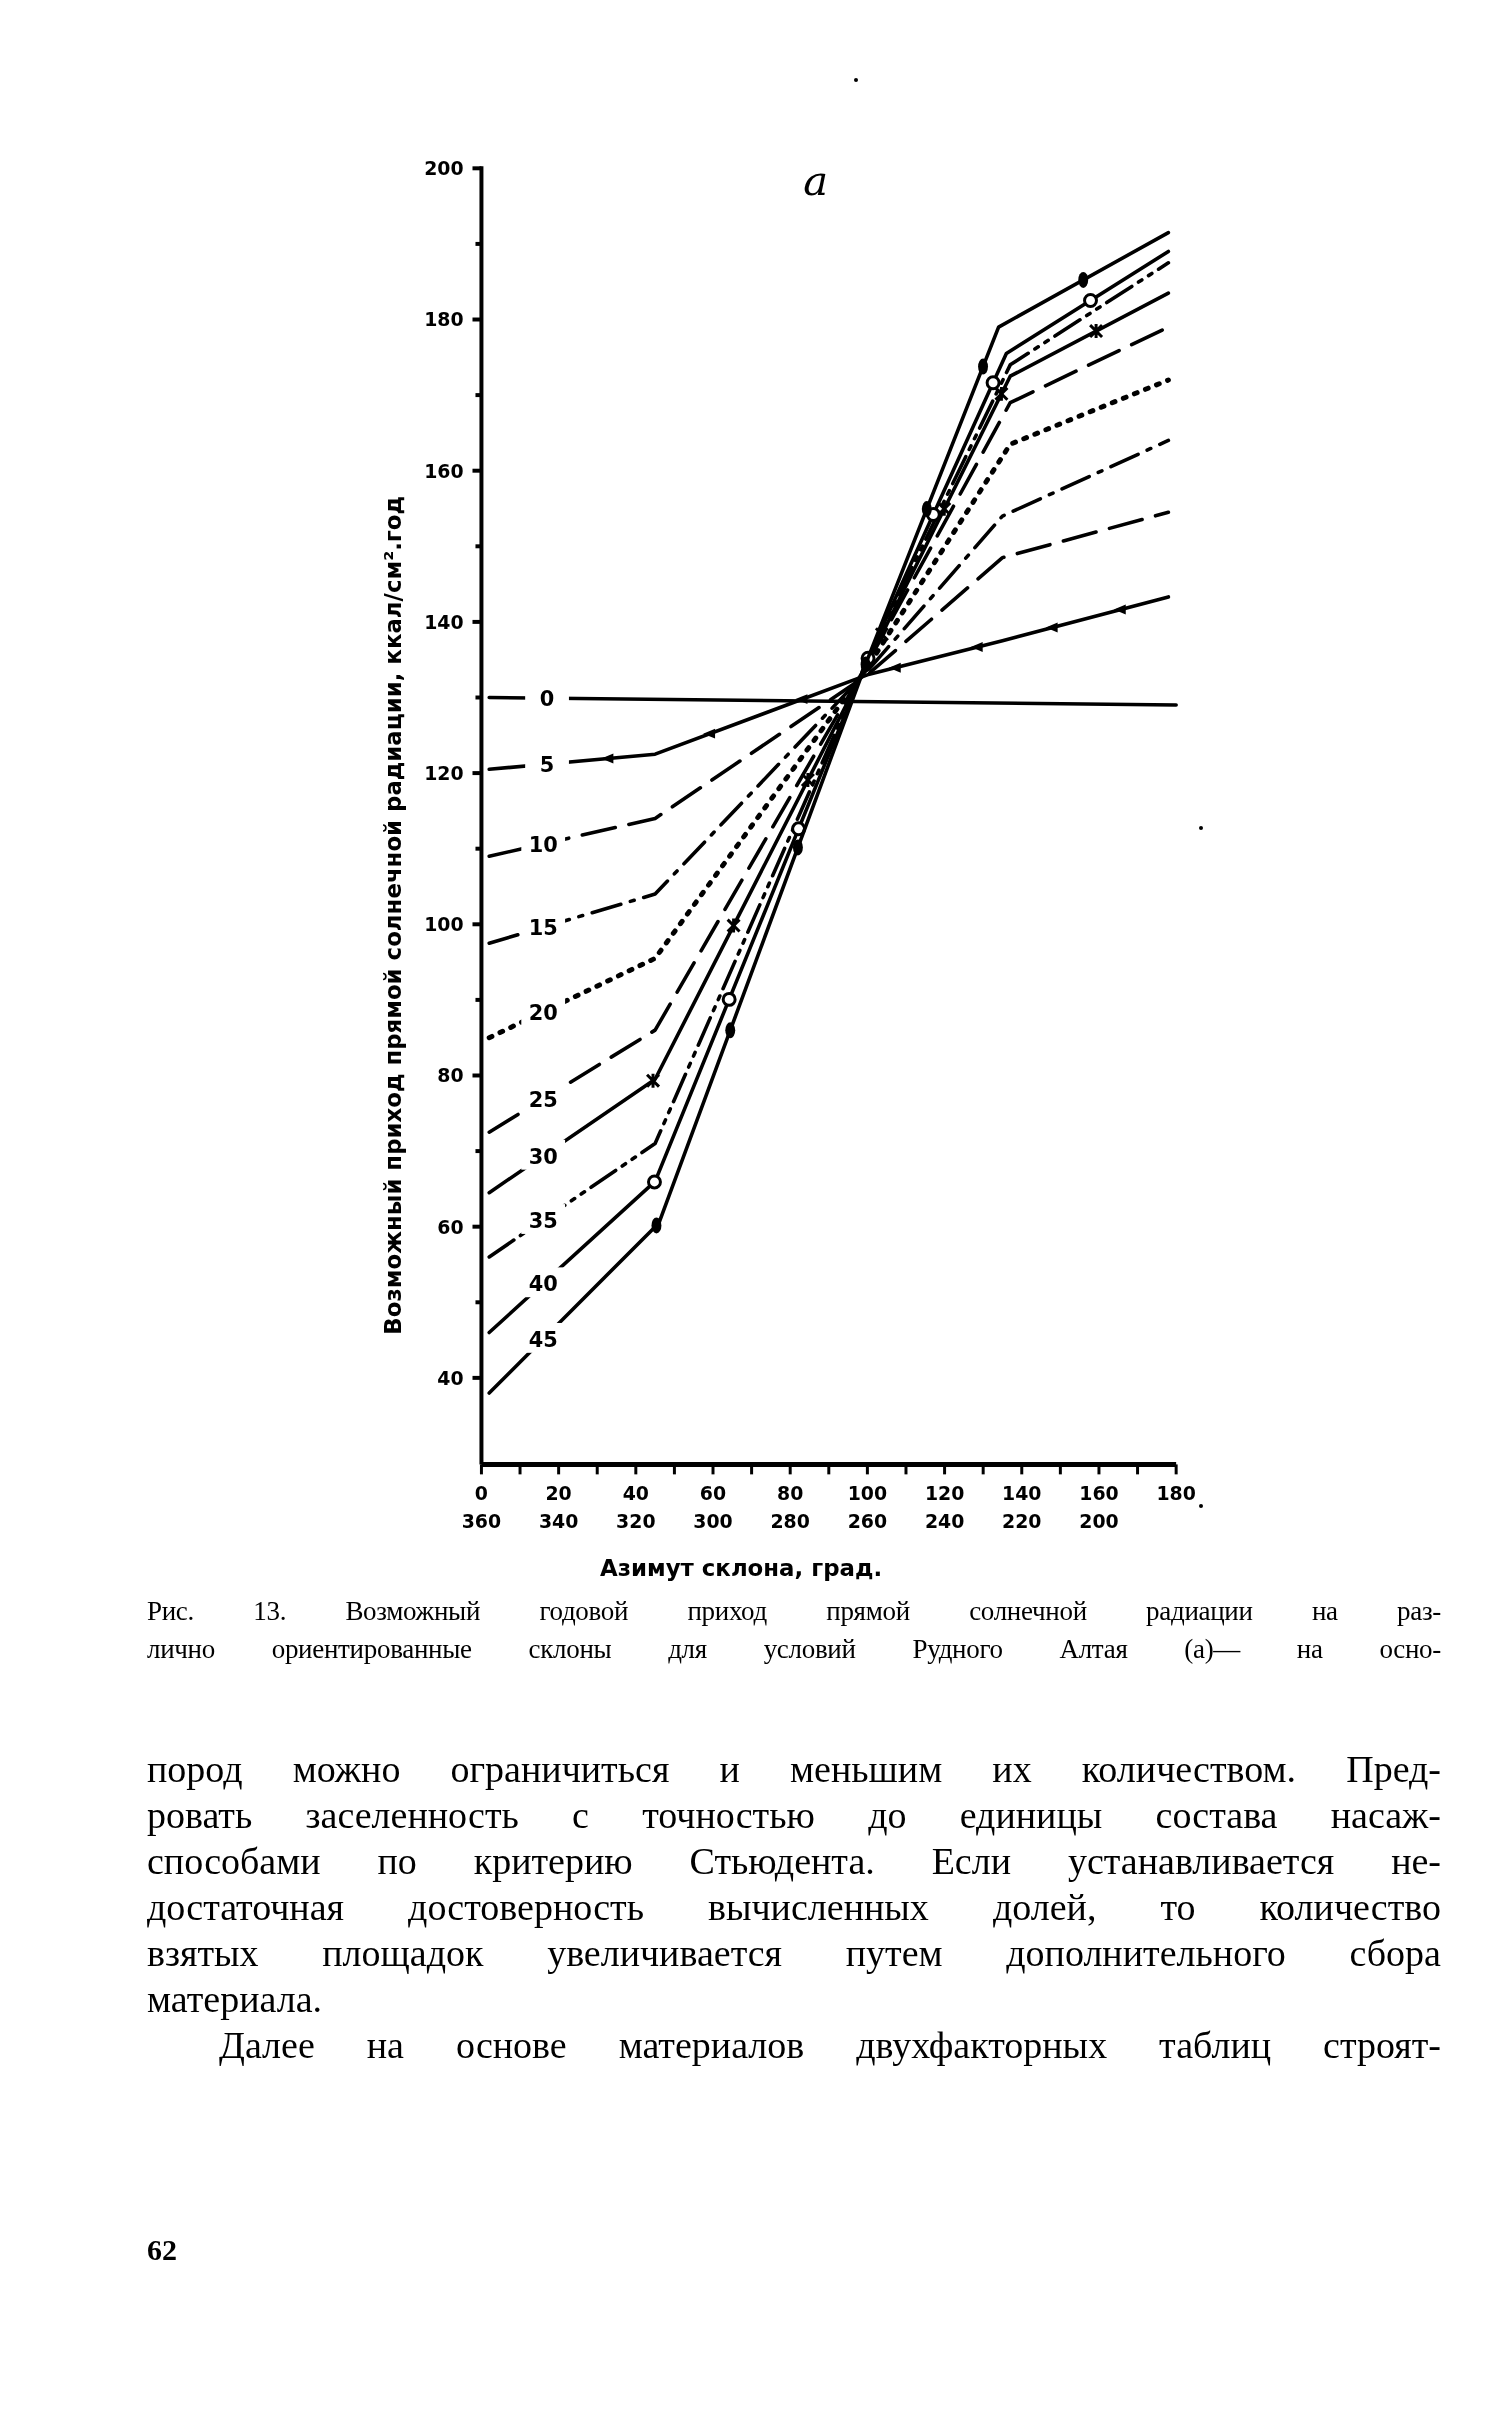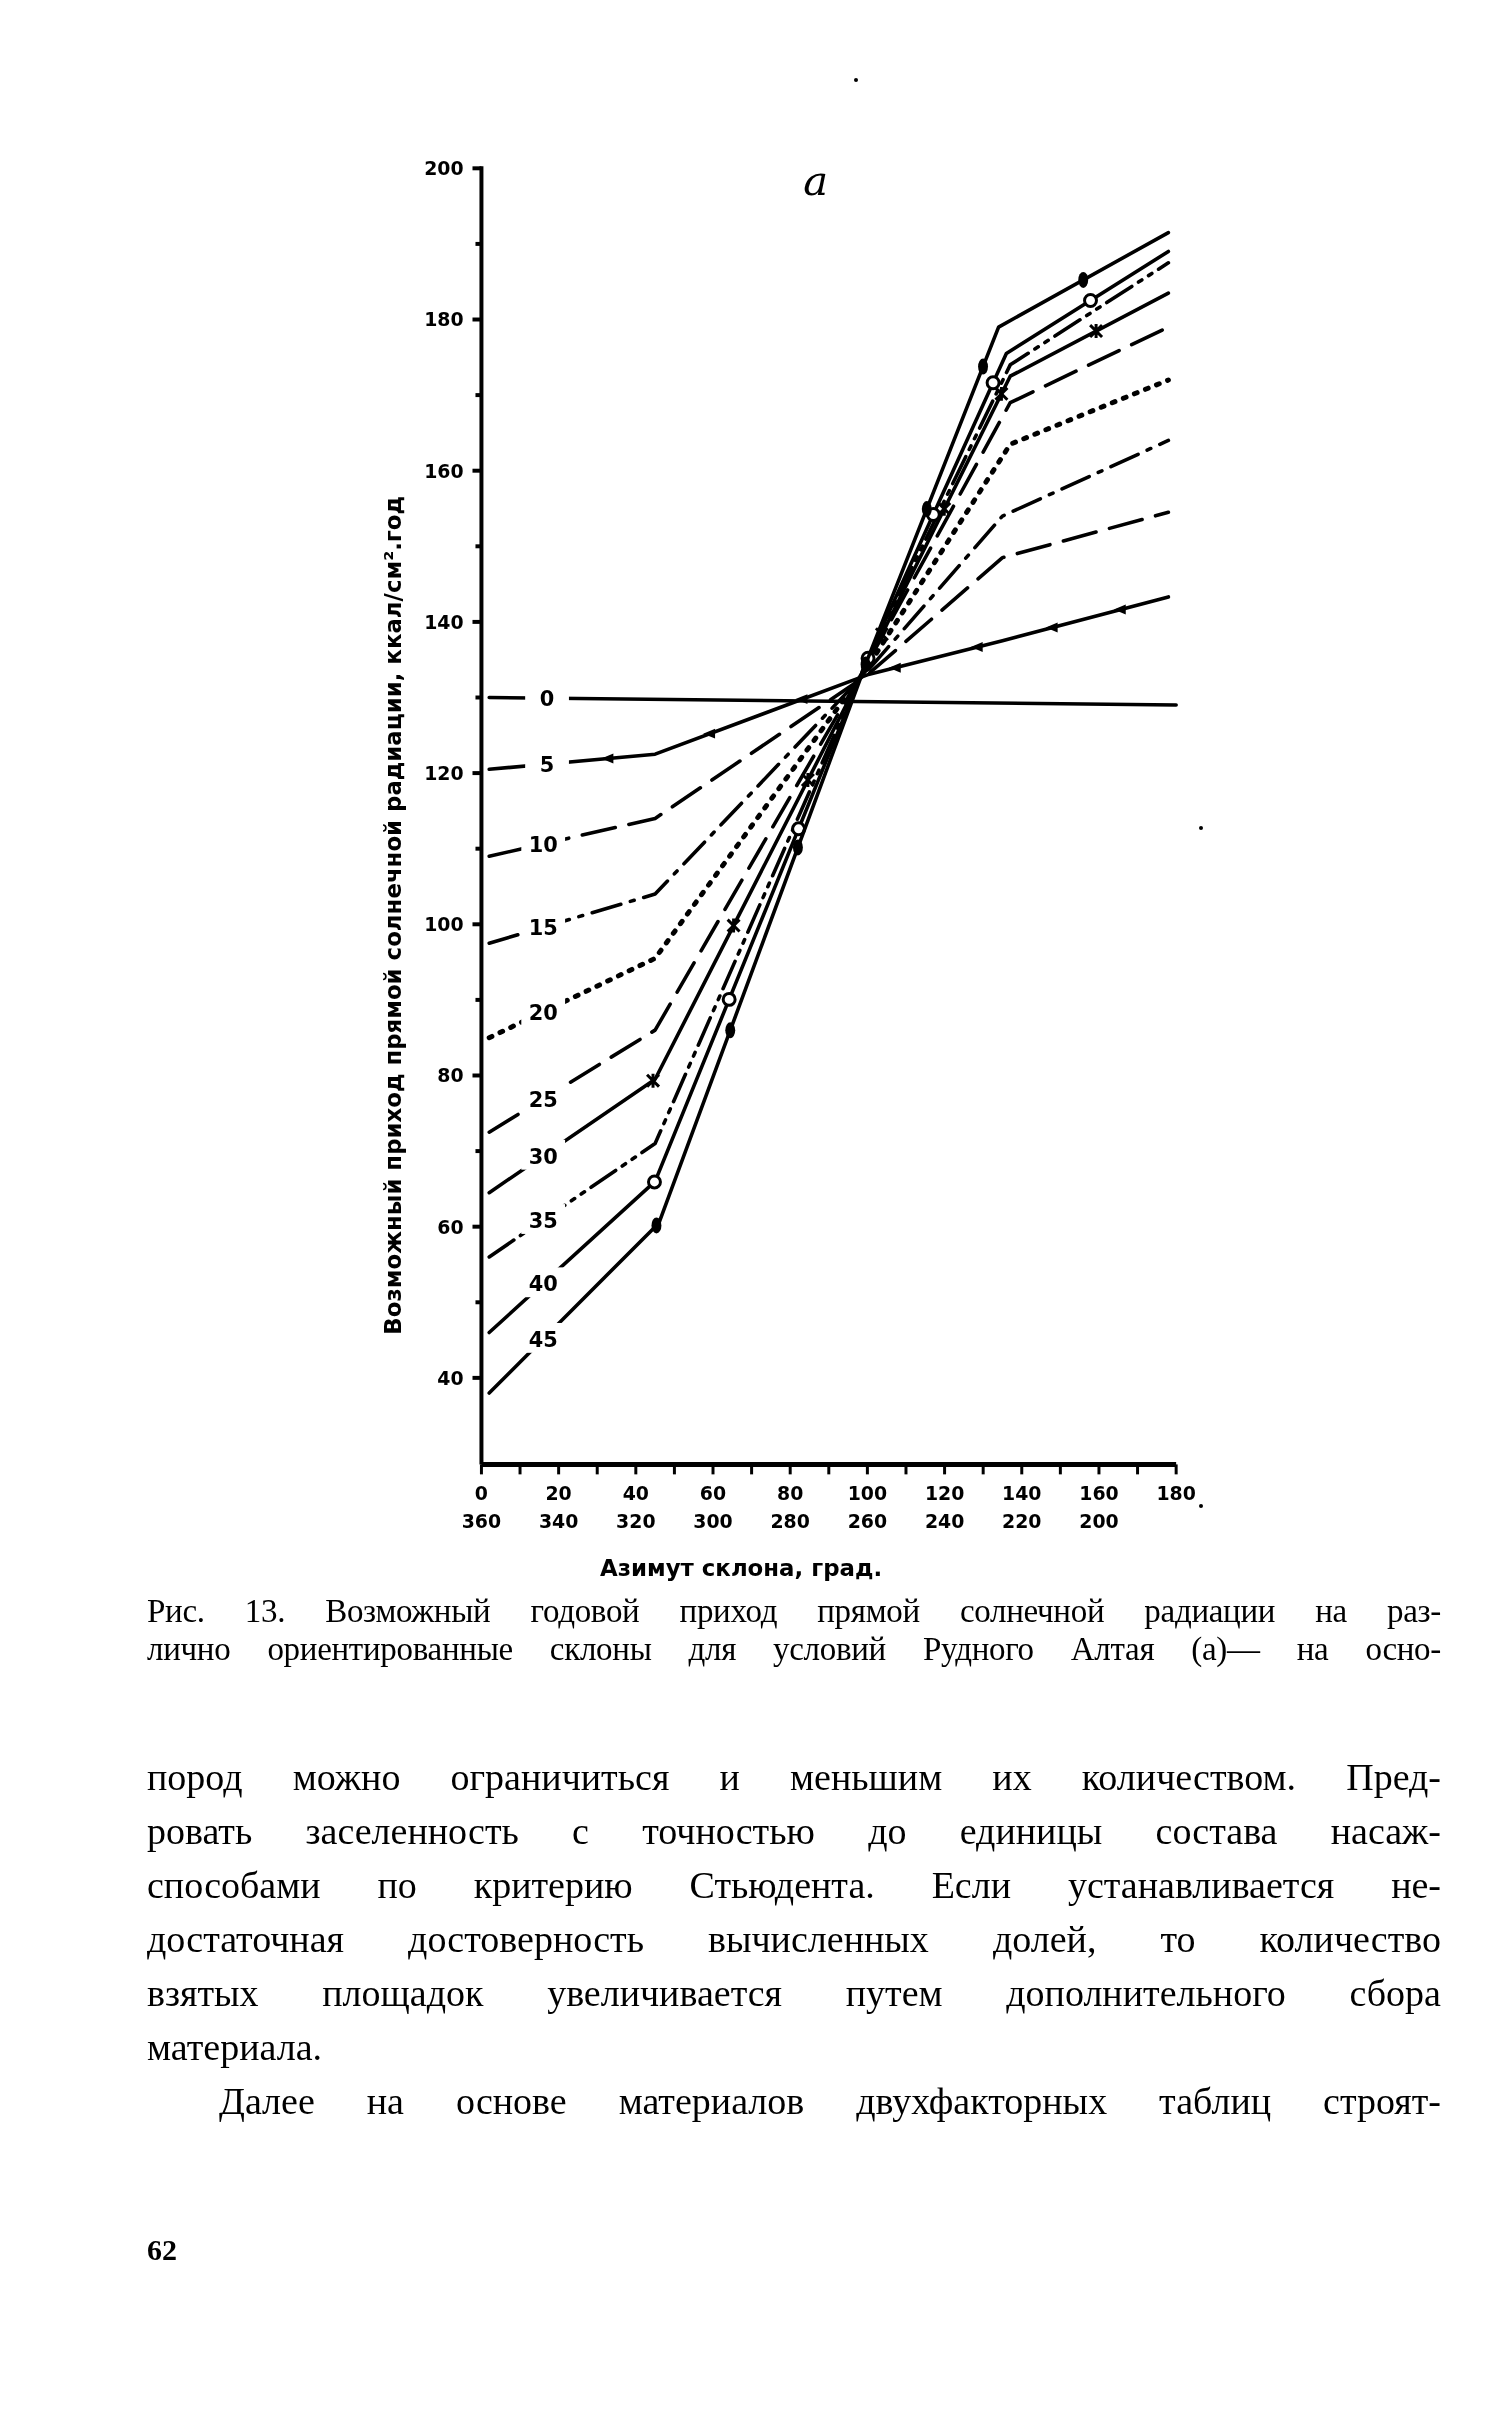--- a/index.html
+++ b/index.html
@@ -2,24 +2,24 @@
 <html><head>
 <meta charset="utf-8">
 <style>
   html, body { margin:0; padding:0; background:#ffffff; }
   body { width:1505px; height:2422px; position:relative; overflow:hidden; font-family:"DejaVu Serif", serif; color:#000; }
   #chart { position:absolute; left:0; top:0; }
   .tick-label { font-family:"DejaVu Sans", sans-serif; font-weight:bold; font-size:19px; }
   .axis-title { font-family:"DejaVu Sans", sans-serif; font-weight:bold; font-size:23px; }
   .series-label { font-family:"DejaVu Sans", sans-serif; font-weight:bold; font-size:21px; }
   .panel-letter { font-family:"DejaVu Serif", serif; font-style:italic; font-size:42px; }
-  .caption { position:absolute; left:147px; top:1592px; width:1294px; font-family:"Liberation Serif", serif; font-size:33px; line-height:38px; text-align:justify; letter-spacing:-0.3px; }
+  .caption { position:absolute; left:147px; top:1592px; width:1294px; font-family:"Liberation Serif", serif; font-size:27px; line-height:38px; text-align:justify; letter-spacing:-0.3px; }
   .caption .line { display:block; text-align:justify; text-align-last:justify; white-space:nowrap; }
   .body-text { position:absolute; left:147px; top:1746px; width:1294px; font-family:"Liberation Serif", serif; font-size:38px; line-height:46px; }
-  .body-text .line { display:block; text-align:justify; text-align-last:justify; white-space:nowrap;margin-top:8px; }
+  .body-text .line { display:block; text-align:justify; text-align-last:justify; white-space:nowrap; }
   .body-text .line.last { text-align-last:left; }
   .body-text .line.indent { padding-left:72px; }
   .page-number { position:absolute; left:147px; top:2233px; font-family:"Liberation Serif", serif; font-weight:bold; font-size:30px; }
   .stray-dot { position:absolute; width:4px; height:4px; background:#000; border-radius:50%; }
 </style>
 </head>
 <body>
 
 <svg id="chart" width="1505" height="1582" xmlns="http://www.w3.org/2000/svg" viewBox="0 0 1513 1590">
   <g id="axes">

